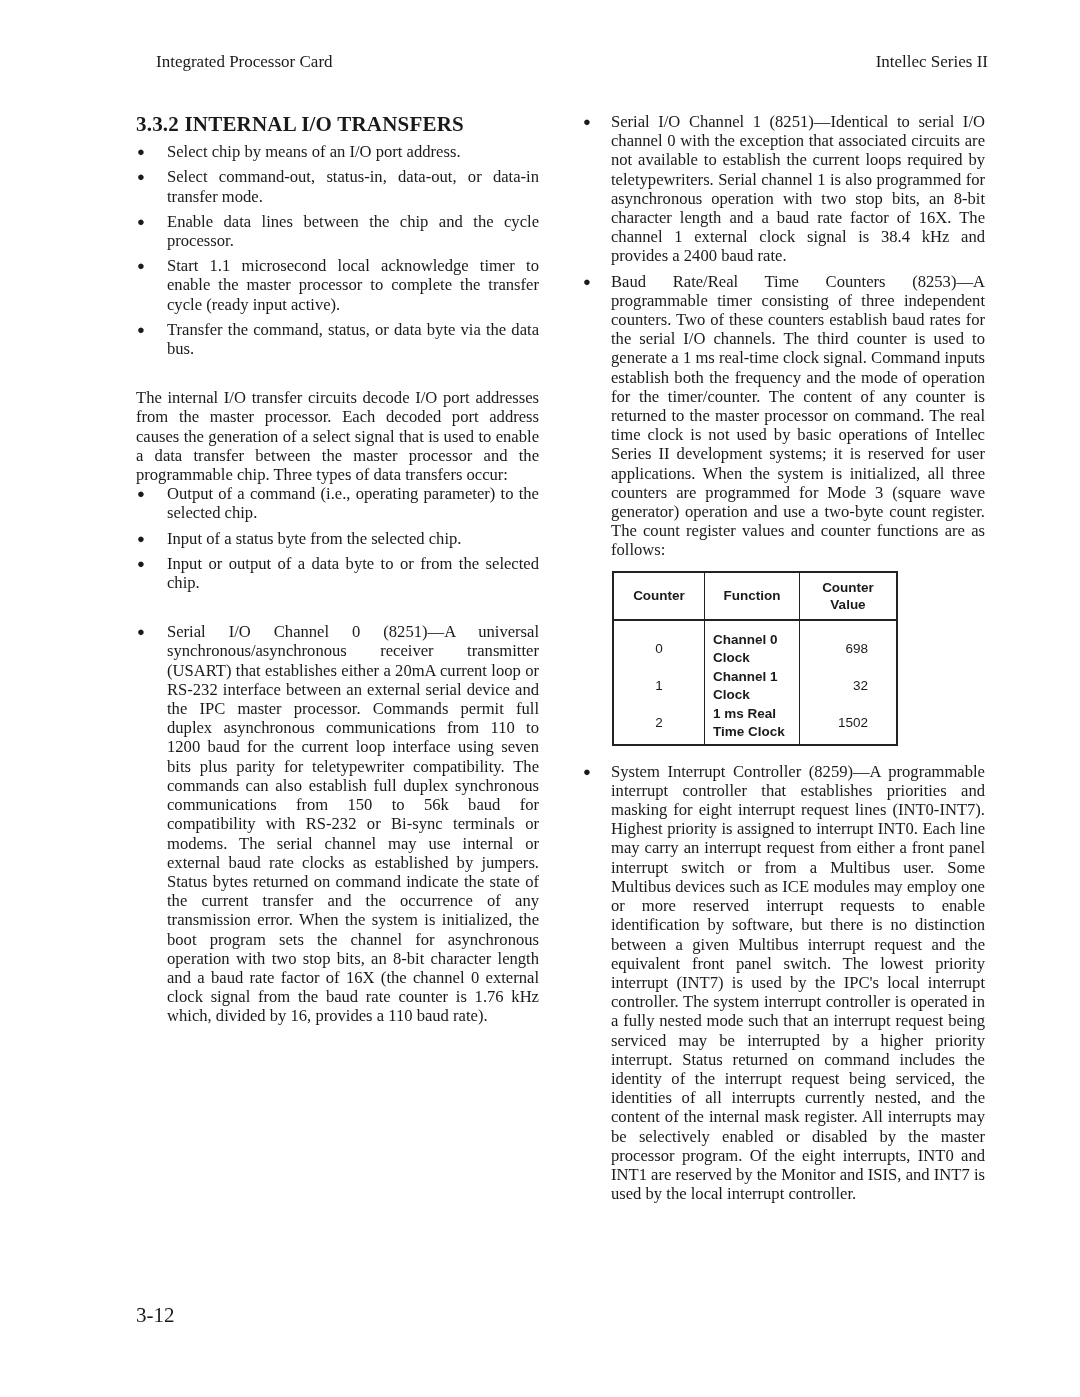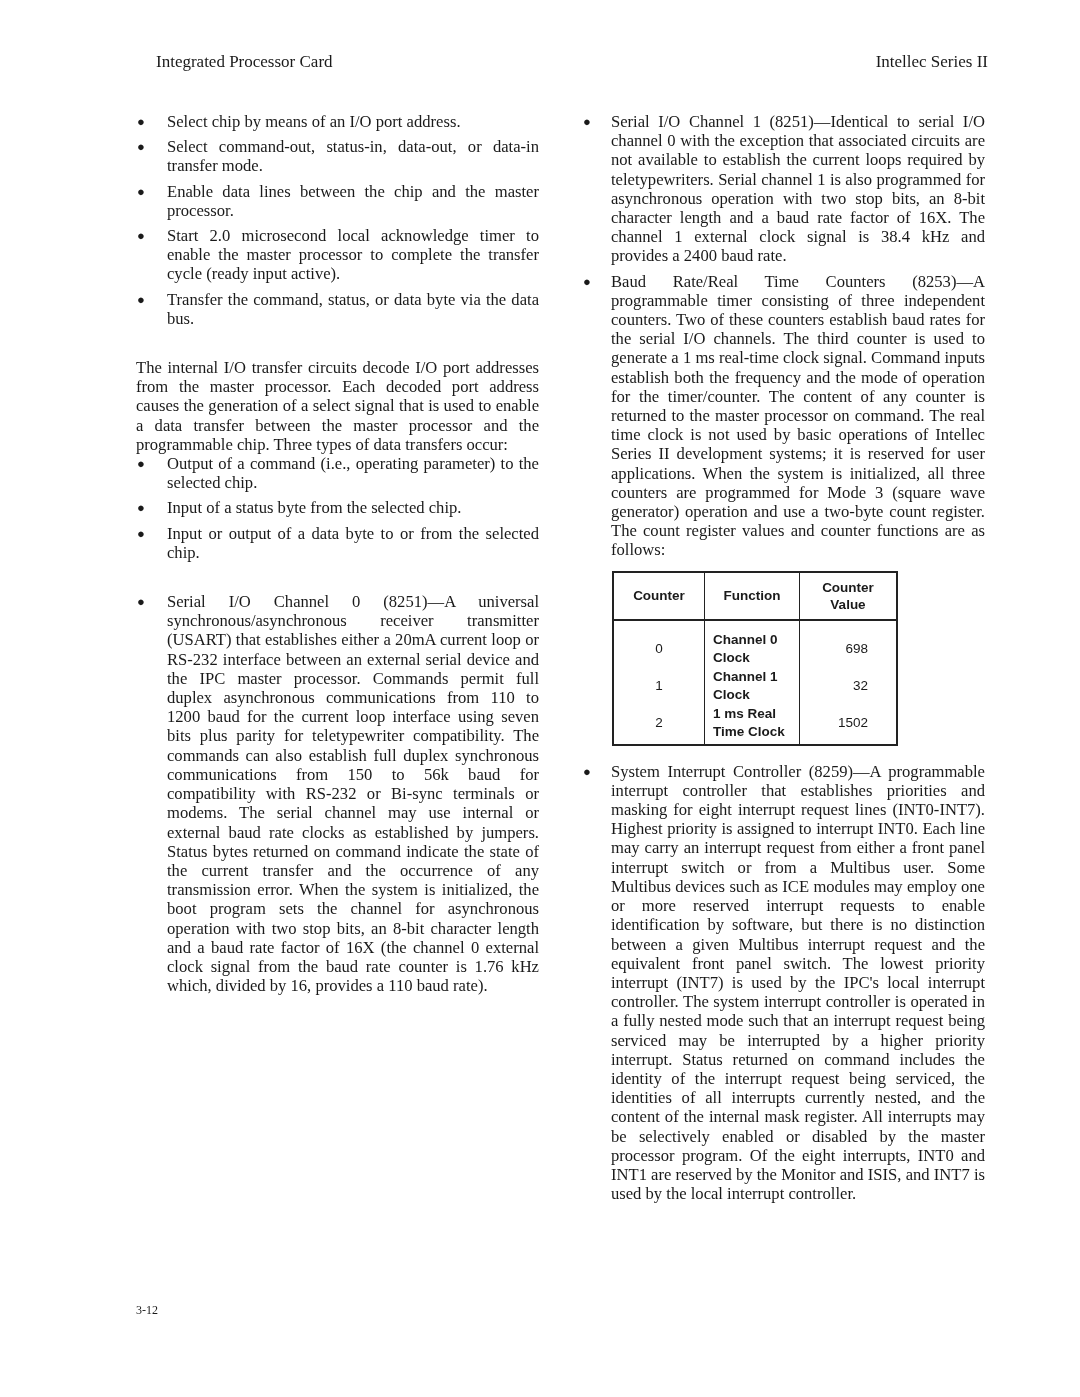--- a/index.html
+++ b/index.html
@@ -21,34 +21,35 @@
                      font-family: "Liberation Sans", "DejaVu Sans", sans-serif; font-size: 13.5px; border: 2px solid #222; }
     table.counters th { font-weight: bold; padding: 6px 4px; border-bottom: 2px solid #222; border-right: 1px solid #222; line-height: 17px; }
     table.counters th:last-child { border-right: none; }
     table.counters td { padding: 0 6px; border-right: 1px solid #222; line-height: 18.5px; }
     table.counters td:last-child { border-right: none; }
     table.counters tr.first td { padding-top: 10px; }
     table.counters tr.last td { padding-bottom: 2px; }
     .c-num { text-align: center; width: 78px; }
     .c-fn { text-align: left; padding-left: 8px !important; font-weight: bold; }
     .c-val { text-align: right; width: 62px; padding-right: 28px !important; }
-    .footer { position: absolute; left: 136px; top: 1303px; font-size: 12px; }
+    .footer { position: absolute; left: 136px; top: 1303px; font-size: 21px; }
   </style>
 </head>
 <body>
 
 <div class="hdr hdr-left">Integrated Processor Card</div>
 <div class="hdr hdr-right">Intellec Series II</div>
 
 <div class="col col-left">
+  <h2>3.3.2 INTERNAL I/O TRANSFERS</h2>
   <ul style="margin-bottom:30px;">
     <li><span class="bullet">●</span><span>Select chip by means of an I/O port address.</span></li>
     <li><span class="bullet">●</span><span>Select command-out, status-in, data-out, or data-in transfer mode.</span></li>
-    <li><span class="bullet">●</span><span>Enable data lines between the chip and the master processor.</span></li>
-    <li><span class="bullet">●</span><span>Start 2.0 microsecond local acknowledge timer to enable the master processor to complete the transfer cycle (ready input active).</span></li>
+    <li><span class="bullet">●</span><span>Enable data lines between the chip and the cycle processor.</span></li>
+    <li><span class="bullet">●</span><span>Start 1.1 microsecond local acknowledge timer to enable the master processor to complete the transfer cycle (ready input active).</span></li>
     <li><span class="bullet">●</span><span>Transfer the command, status, or data byte via the data bus.</span></li>
   </ul>
   <p style="margin-bottom:0;">The internal I/O transfer circuits decode I/O port addresses from the master processor. Each decoded port address causes the generation of a select signal that is used to enable a data transfer between the master processor and the programmable chip. Three types of data transfers occur:</p>
   <ul style="margin-bottom:30px;">
     <li><span class="bullet">●</span><span>Output of a command (i.e., operating parameter) to the selected chip.</span></li>
     <li><span class="bullet">●</span><span>Input of a status byte from the selected chip.</span></li>
     <li><span class="bullet">●</span><span>Input or output of a data byte to or from the selected chip.</span></li>
   </ul>
   <ul>
     <li><span class="bullet">●</span><span>Serial I/O Channel 0 (8251)—A universal synchronous/asynchronous receiver transmitter (USART) that establishes either a 20mA current loop or RS-232 interface between an external serial device and the IPC master processor. Commands permit full duplex asynchronous communications from 110 to 1200 baud for the current loop interface using seven bits plus parity for teletypewriter compatibility. The commands can also establish full duplex synchronous communications from 150 to 56k baud for compatibility with RS-232 or Bi-sync terminals or modems. The serial channel may use internal or external baud rate clocks as established by jumpers. Status bytes returned on command indicate the state of the current transfer and the occurrence of any transmission error. When the system is initialized, the boot program sets the channel for asynchronous operation with two stop bits, an 8-bit character length and a baud rate factor of 16X (the channel 0 external clock signal from the baud rate counter is 1.76 kHz which, divided by 16, provides a 110 baud rate).</span></li>

